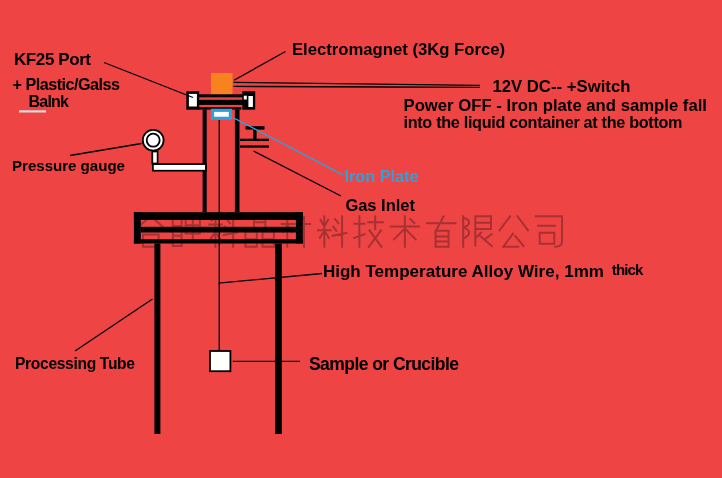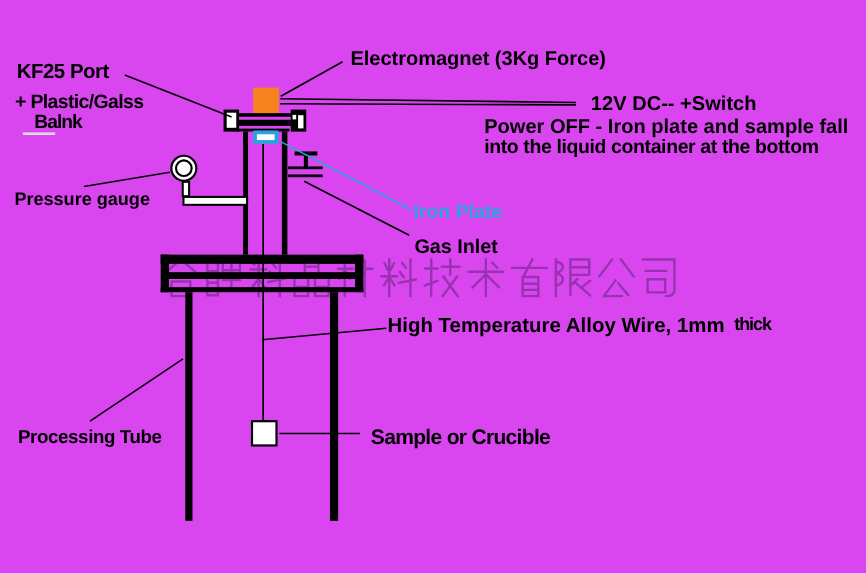--- a/index.html
+++ b/index.html
@@ -1,16 +1,16 @@
 <!DOCTYPE html>
 <html><head>
 <meta charset="utf-8">
 <style>
 html,body{margin:0;padding:0;background:#fff;}
-#c{position:relative;width:722px;height:478px;background:#d946ef;overflow:hidden;
+#c{position:relative;width:722px;height:478px;background:#ef4444;overflow:hidden;
    font-family:"Liberation Sans",sans-serif;}
 svg{position:absolute;left:0;top:0;}
 </style>
 </head>
 <body>
 <div id="c">
 <svg width="722" height="478" viewBox="0 0 722 478">
 
   <g fill="#000" stroke="none">
 

